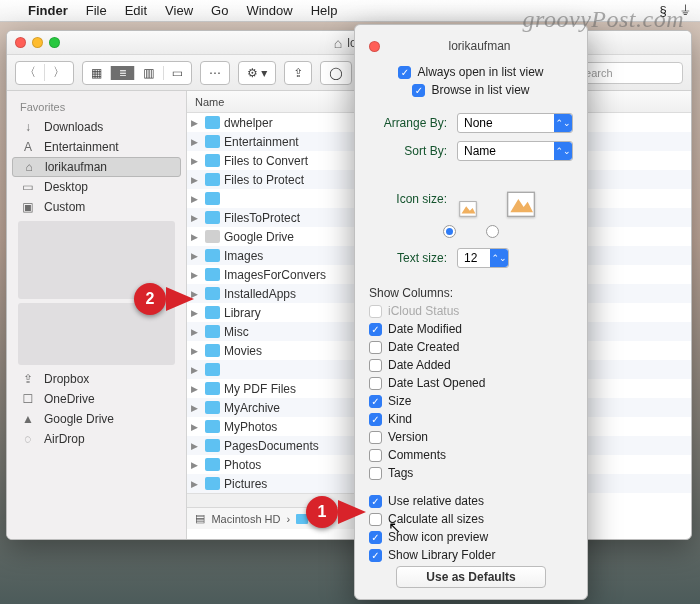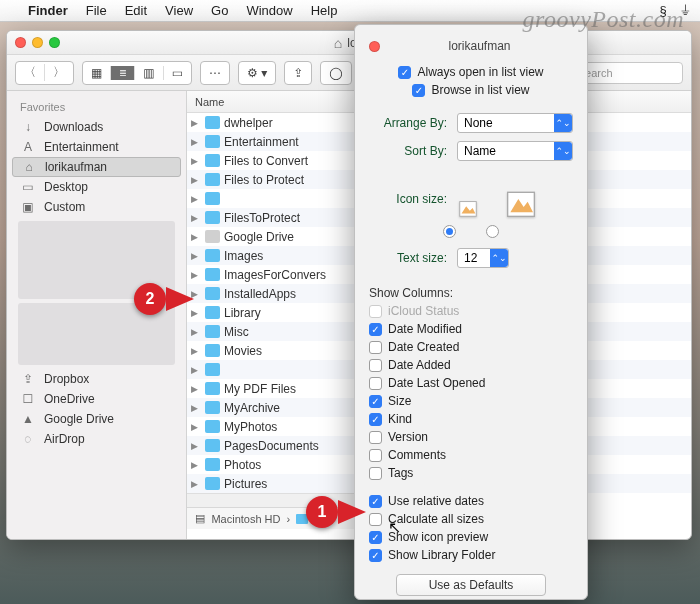--- a/index.html
+++ b/index.html
@@ -59,21 +59,21 @@
   .sel .car { position:absolute; right:0; top:0; bottom:0; width:18px; background:#2f7cf6; border-radius:0 3px 3px 0; display:flex; align-items:center; justify-content:center; color:#fff; font-size:9px;}
   .sel.small { width:52px; flex:0 0 auto;}
   .section-gap{height:10px;}
   .section-lbl { color:#333; padding:4px 0 2px 0;}
   .radios { display:flex; gap:30px; justify-content:center; padding:2px 0 6px 0;}
   .radio { width:13px; height:13px; border:1px solid #999; border-radius:50%; background:#fff; display:flex; align-items:center; justify-content:center;}
   .radio.on::after{content:""; width:7px; height:7px; background:#2f7cf6; border-radius:50%;}
   .iconrow { display:flex; gap:26px; justify-content:center; align-items:flex-end; padding-top:8px;}
   .iconrow .ic-sm{width:22px;height:22px;} .iconrow .ic-lg{width:32px;height:32px;}
   .iconrow svg{filter:drop-shadow(0 1px 1px rgba(0,0,0,.2));}
-  .defaults-btn { display:block; margin:10px auto 0 auto; width:150px; height:22px; background:linear-gradient(#fff,#f2f2f2); border:1px solid #bcbcbc; border-radius:4px; font-size:12px; text-align:center; line-height:20px; color:#333;}
+  .defaults-btn { display:block; margin:2px auto 0 auto; width:150px; height:22px; background:linear-gradient(#fff,#f2f2f2); border:1px solid #bcbcbc; border-radius:4px; font-size:12px; text-align:center; line-height:20px; color:#333;font-weight:bold;}
   
   .callout { position:absolute; z-index:30; display:flex; align-items:center;}
   .callout .bubble { width:32px; height:32px; background:#d8232a; border-radius:50%; color:#fff; font-weight:700; font-size:16px; display:flex; align-items:center; justify-content:center; box-shadow:0 2px 5px rgba(0,0,0,.4);}
   .callout .tail { width:0; height:0; border-top:12px solid transparent; border-bottom:12px solid transparent;}
   .callout.right .tail { border-left:28px solid #d8232a;}
   .watermark { position:absolute; top:6px; right:16px; font-family:Georgia,"Times New Roman",serif; font-style:italic; font-size:24px; color:rgba(100,100,100,.55); z-index:40; letter-spacing:.5px;}
   .cursor { position:absolute; z-index:35; font-size:16px; color:#000;}
   .house-ic::before{content:"⌂"; font-size:14px; color:#6c6c6c;}
 </style>
 </head>

